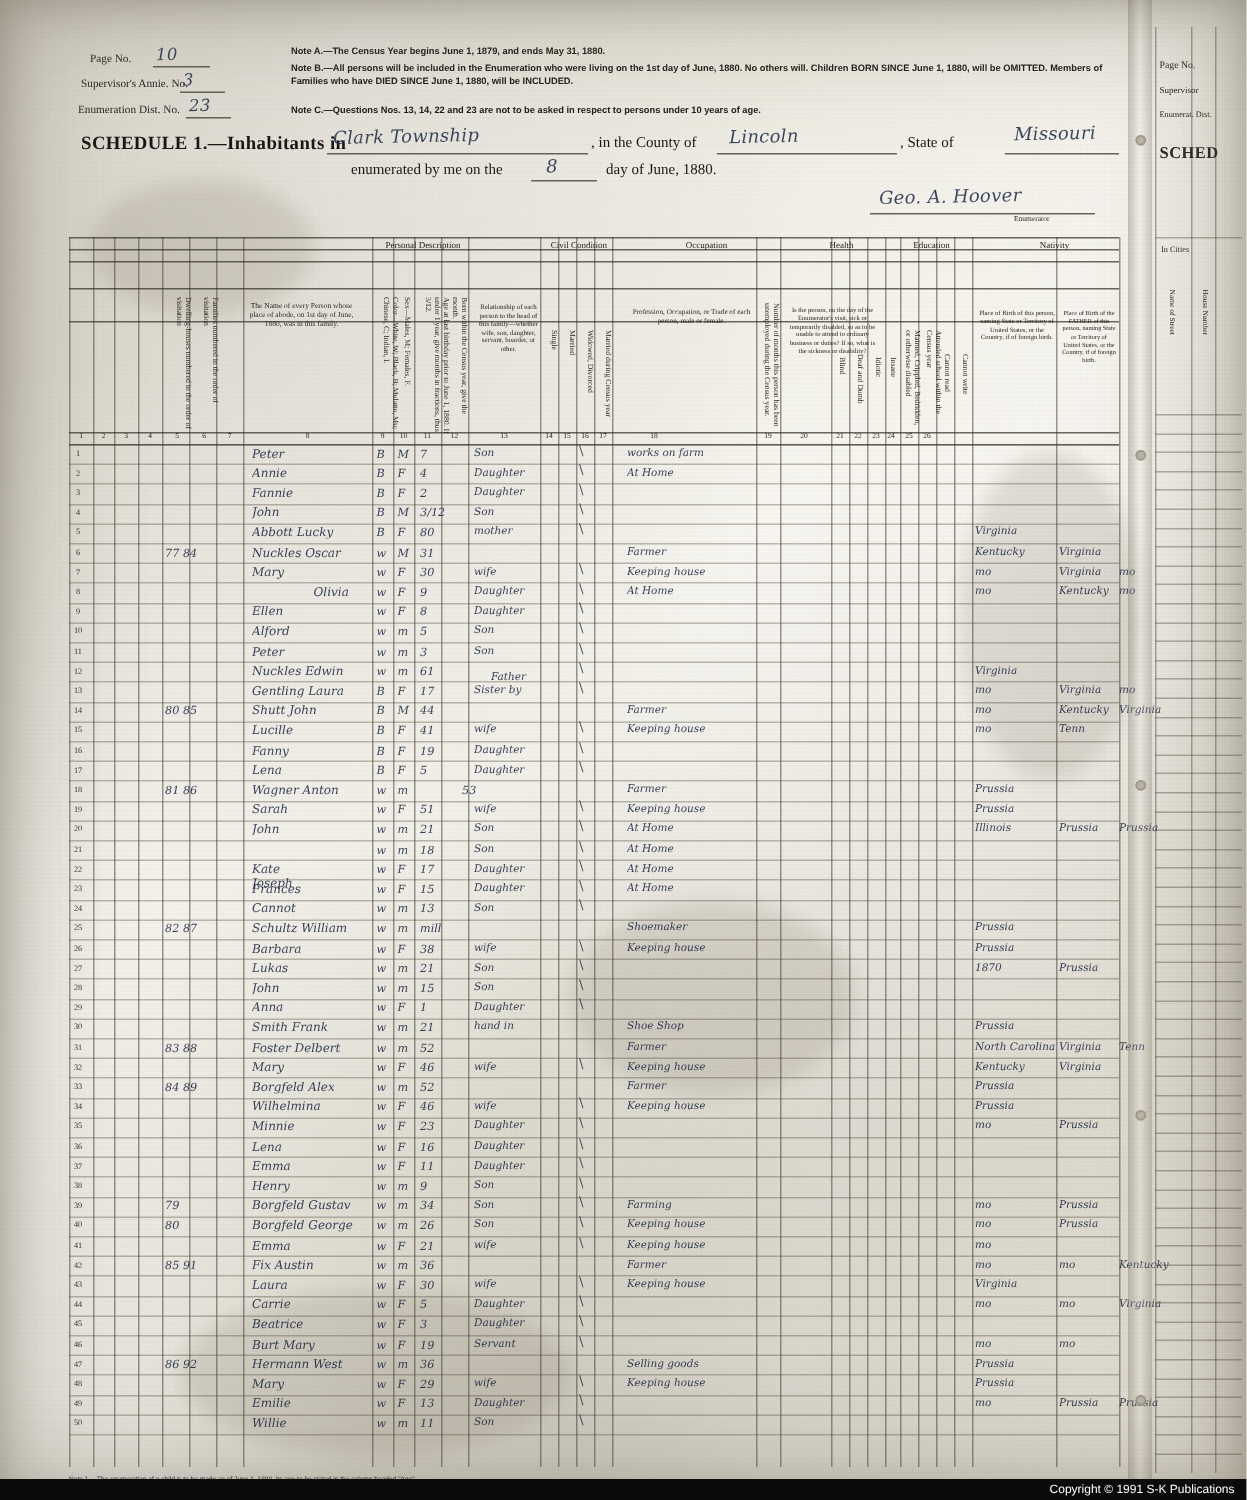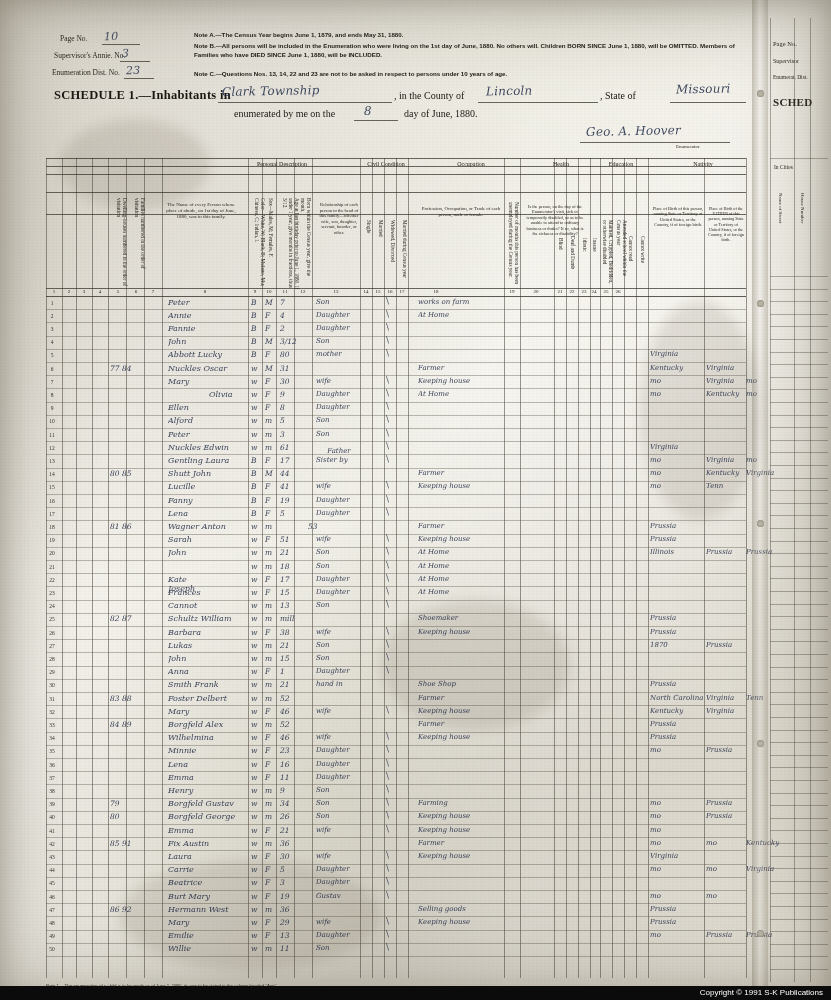--- a/index.html
+++ b/index.html
@@ -665,21 +665,21 @@
           <div class="hw n" style="left: 205px; top: 720.3px; width: 12px; overflow: hidden;">w</div>
           <div class="hw n" style="left: 219px; top: 720.3px; width: 12px; overflow: hidden;">F</div>
           <div class="hw n" style="left: 234px; top: 720.3px; width: 16px; overflow: hidden;">3</div>
           <div class="hw s" style="left: 270px; top: 720.3px; width: 46px; overflow: hidden;">Daughter</div>
           <div class="tick" style="left: 340px; top: 718.3px;">\</div>
           <div class="rownum" style="left: 0px; top: 735.5px;">46</div>
           <div class="hw " style="left: 122px; top: 733.5px; width: 80px; overflow: hidden;">Burt Mary</div>
           <div class="hw n" style="left: 205px; top: 733.5px; width: 12px; overflow: hidden;">w</div>
           <div class="hw n" style="left: 219px; top: 733.5px; width: 12px; overflow: hidden;">F</div>
           <div class="hw n" style="left: 234px; top: 733.5px; width: 16px; overflow: hidden;">19</div>
-          <div class="hw s" style="left: 270px; top: 733.5px; width: 46px; overflow: hidden;">Gustav</div>
+          <div class="hw s" style="left: 270px; top: 733.5px; width: 46px; overflow: hidden;">Servant</div>
           <div class="hw s" style="left: 604px; top: 733.5px; width: 54px; overflow: hidden;">mo</div>
           <div class="hw s" style="left: 660px; top: 733.5px; width: 40px; overflow: hidden;">mo</div>
           <div class="tick" style="left: 340px; top: 731.5px;">\</div>
           <div class="rownum" style="left: 0px; top: 748.7px;">47</div>
           <div class="hw n" style="left: 64px; top: 746.7px; width: 52px; overflow: hidden;">86 92</div>
           <div class="hw " style="left: 122px; top: 746.7px; width: 80px; overflow: hidden;">Hermann West</div>
           <div class="hw n" style="left: 205px; top: 746.7px; width: 12px; overflow: hidden;">w</div>
           <div class="hw n" style="left: 219px; top: 746.7px; width: 12px; overflow: hidden;">m</div>
           <div class="hw n" style="left: 234px; top: 746.7px; width: 16px; overflow: hidden;">36</div>
           <div class="hw s" style="left: 372px; top: 746.7px; width: 86px; overflow: hidden;">Selling goods</div>

